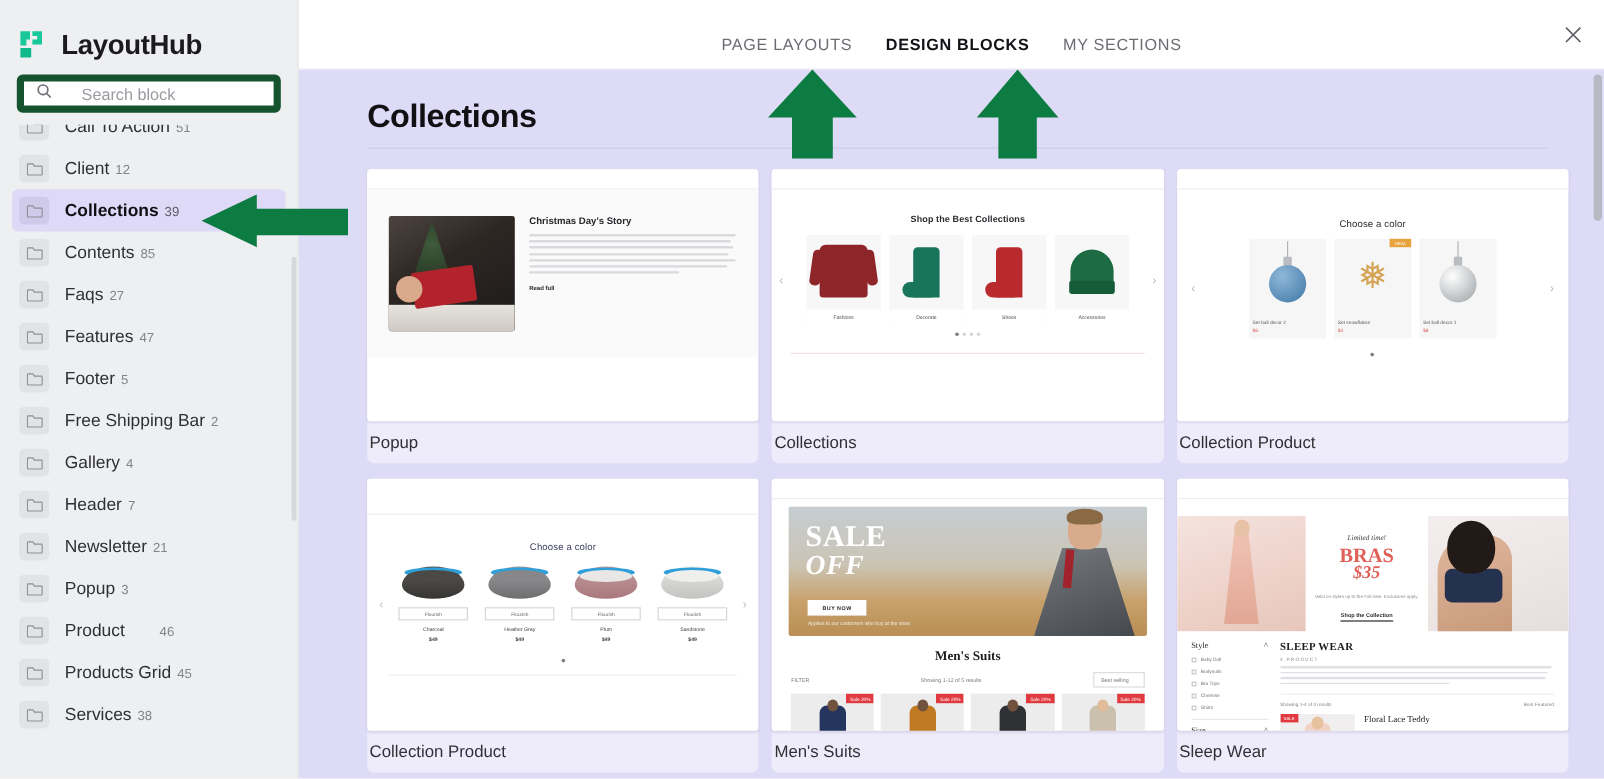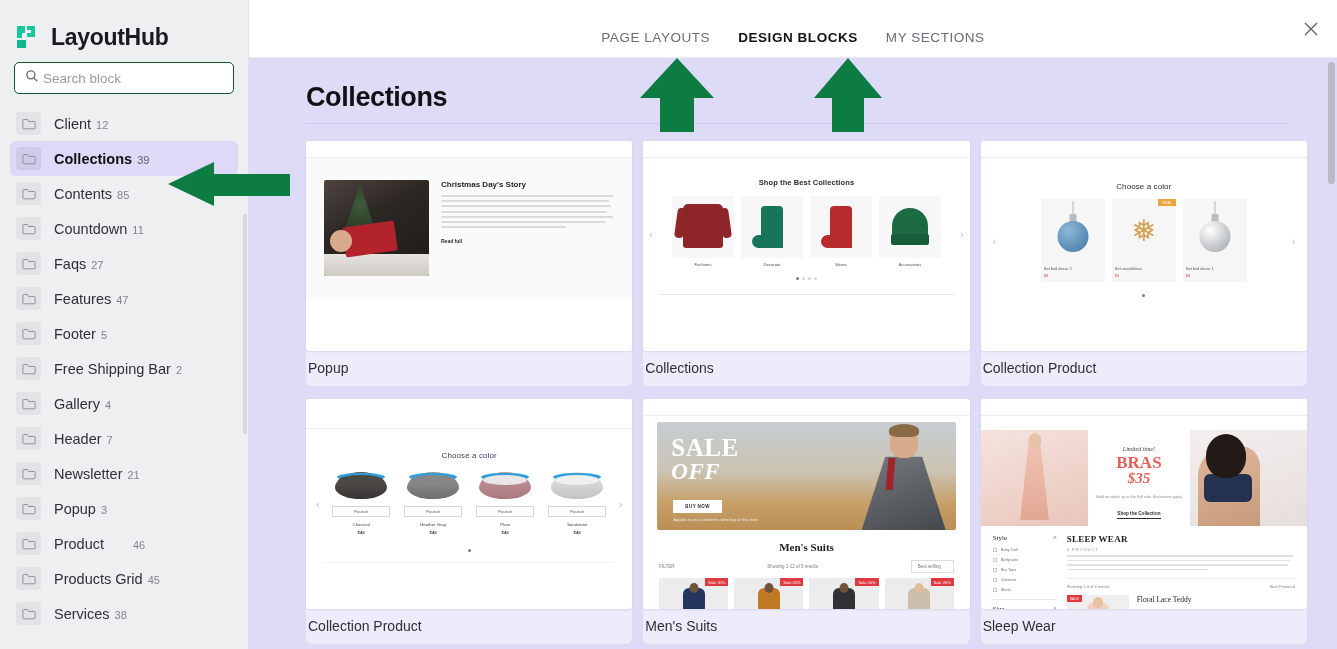--- a/index.html
+++ b/index.html
@@ -19,23 +19,23 @@
     position: relative;
     flex: 0 0 249px;
     overflow: hidden;
   }
   .brand { display:flex; align-items:center; gap:9px; padding: 16px 0 0 14px; height: 58px;}
   .brand-logo { width: 28px; height: 28px; position: relative; }
   .brand-name { font-size: 23px; font-weight: 700; color: #1b1b1f; letter-spacing: -0.3px; }
 
   .search-wrap { padding: 4px 14px 0 14px; }
   .search-box {
-    display:flex; align-items:center; gap:4px;
+    display:flex; align-items:center; gap:24px;
     height: 32px; background: #ffffff;
-    border: 1px solid #14532d; border-radius: 5px;
+    border: 6px solid #14532d; border-radius: 5px;
     padding: 0 10px;
   }
   .search-box input {
     border: none; outline: none; background: transparent;
     font-family: "Liberation Sans", sans-serif;
     font-size: 13.5px; color: #3b3b40; width: 100%;
   }
   .search-box input::placeholder { color: #9a9aa2; }
 
   .cat-list {
@@ -274,20 +274,31 @@
             <circle cx="6.7" cy="6.7" r="4.6"></circle>
               <path d="M10.2 10.2 L14 14"></path>
           </svg>
         </span>
         <input type="text" placeholder="Search block" style="">
       </div>
     </div>
 
     <div class="cat-list" id="cat-list">
       <div class="sidebar-scroll"></div>
+    <div class="cat-item" style="margin-top: -18px;">
+          <span class="folder-icon">
+            <svg width="14" height="12" viewBox="0 0 16 13" fill="none" stroke="#8e8f97" stroke-width="1.1">
+              <path d="M1 3.2 V11.2 A0.8 0.8 0 0 0 1.8 12 H14.2 A0.8 0.8 0 0 0 15 11.2 V4.4 A0.8 0.8 0 0 0 14.2 3.6 H7.6 L6.2 1.4 H1.8 A0.8 0.8 0 0 0 1 2.2 Z"></path>
+            </svg>
+          </span>
+          <span style="display: flex; align-items: baseline;">
+            <span class="cat-label">Call To Action</span>
+            <span class="cat-count">51</span>
+          </span>
+        </div>
         <div class="cat-item">
           <span class="folder-icon">
             <svg width="14" height="12" viewBox="0 0 16 13" fill="none" stroke="#8e8f97" stroke-width="1.1">
               <path d="M1 3.2 V11.2 A0.8 0.8 0 0 0 1.8 12 H14.2 A0.8 0.8 0 0 0 15 11.2 V4.4 A0.8 0.8 0 0 0 14.2 3.6 H7.6 L6.2 1.4 H1.8 A0.8 0.8 0 0 0 1 2.2 Z"></path>
             </svg>
           </span>
           <span style="display: flex; align-items: baseline;">
             <span class="cat-label">Client</span>
             <span class="cat-count">12</span>
           </span>
@@ -305,31 +316,20 @@
         </div>
         <div class="cat-item">
           <span class="folder-icon">
             <svg width="14" height="12" viewBox="0 0 16 13" fill="none" stroke="#8e8f97" stroke-width="1.1">
               <path d="M1 3.2 V11.2 A0.8 0.8 0 0 0 1.8 12 H14.2 A0.8 0.8 0 0 0 15 11.2 V4.4 A0.8 0.8 0 0 0 14.2 3.6 H7.6 L6.2 1.4 H1.8 A0.8 0.8 0 0 0 1 2.2 Z"></path>
             </svg>
           </span>
           <span style="display: flex; align-items: baseline;">
             <span class="cat-label">Contents</span>
             <span class="cat-count">85</span>
-          </span>
-        </div>
-        <div class="cat-item">
-          <span class="folder-icon">
-            <svg width="14" height="12" viewBox="0 0 16 13" fill="none" stroke="#8e8f97" stroke-width="1.1">
-              <path d="M1 3.2 V11.2 A0.8 0.8 0 0 0 1.8 12 H14.2 A0.8 0.8 0 0 0 15 11.2 V4.4 A0.8 0.8 0 0 0 14.2 3.6 H7.6 L6.2 1.4 H1.8 A0.8 0.8 0 0 0 1 2.2 Z"></path>
-            </svg>
-          </span>
-          <span style="display: flex; align-items: baseline;">
-            <span class="cat-label">Countdown</span>
-            <span class="cat-count">11</span>
           </span>
         </div>
         <div class="cat-item">
           <span class="folder-icon">
             <svg width="14" height="12" viewBox="0 0 16 13" fill="none" stroke="#8e8f97" stroke-width="1.1">
               <path d="M1 3.2 V11.2 A0.8 0.8 0 0 0 1.8 12 H14.2 A0.8 0.8 0 0 0 15 11.2 V4.4 A0.8 0.8 0 0 0 14.2 3.6 H7.6 L6.2 1.4 H1.8 A0.8 0.8 0 0 0 1 2.2 Z"></path>
             </svg>
           </span>
           <span style="display: flex; align-items: baseline;">
             <span class="cat-label">Faqs</span>

